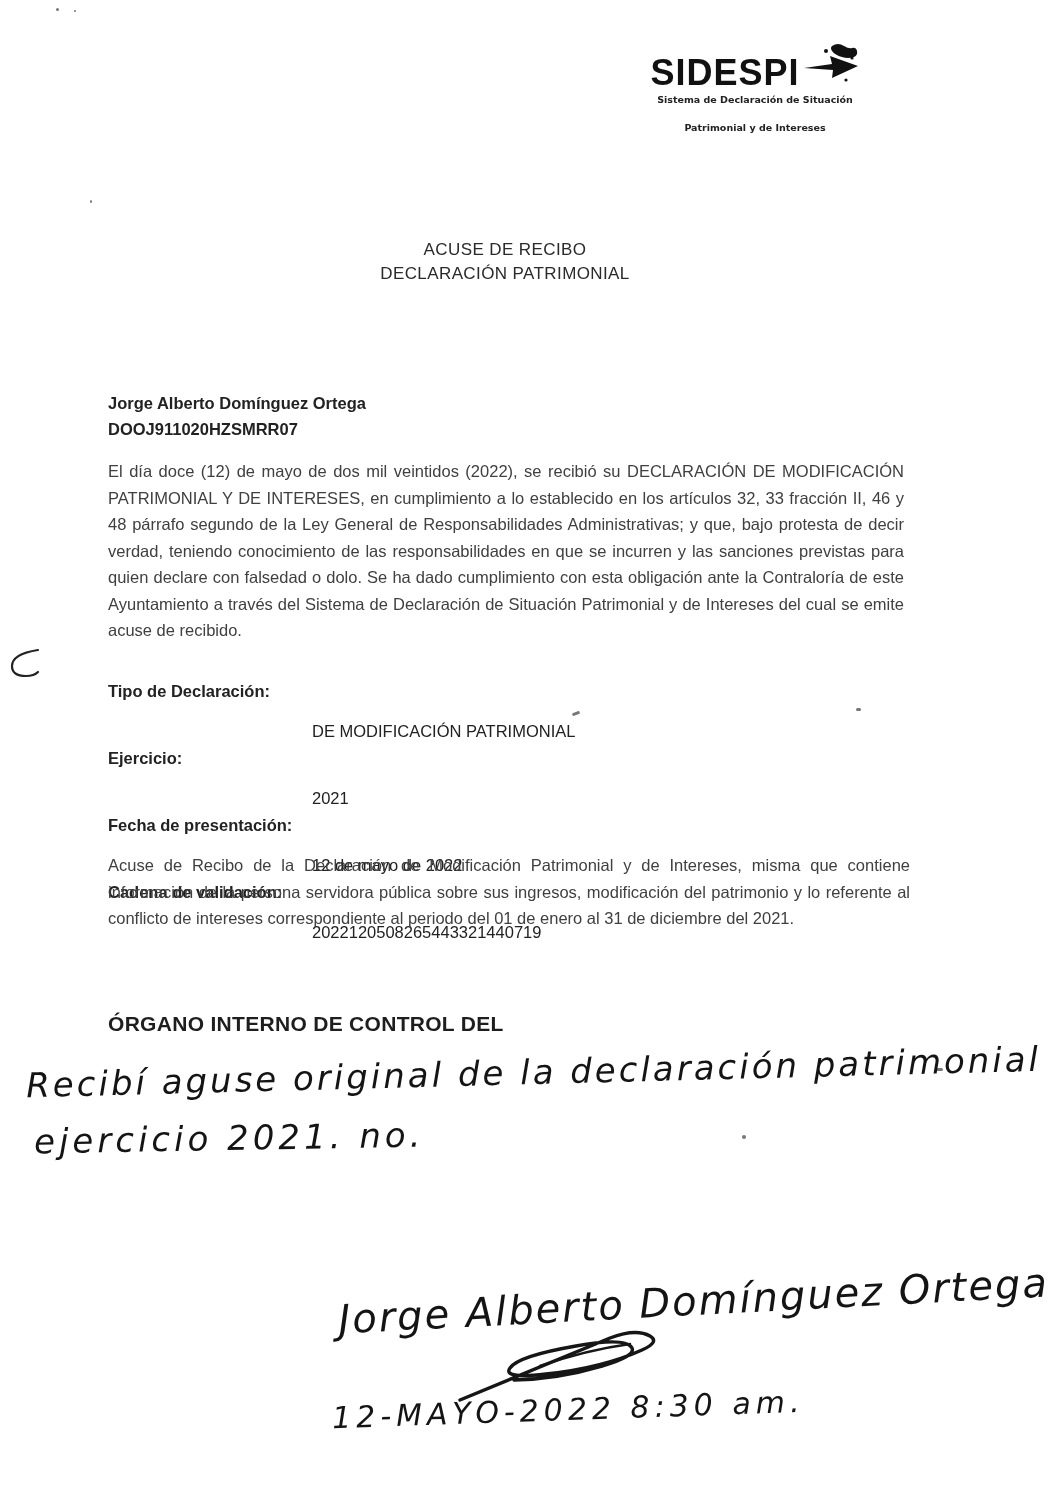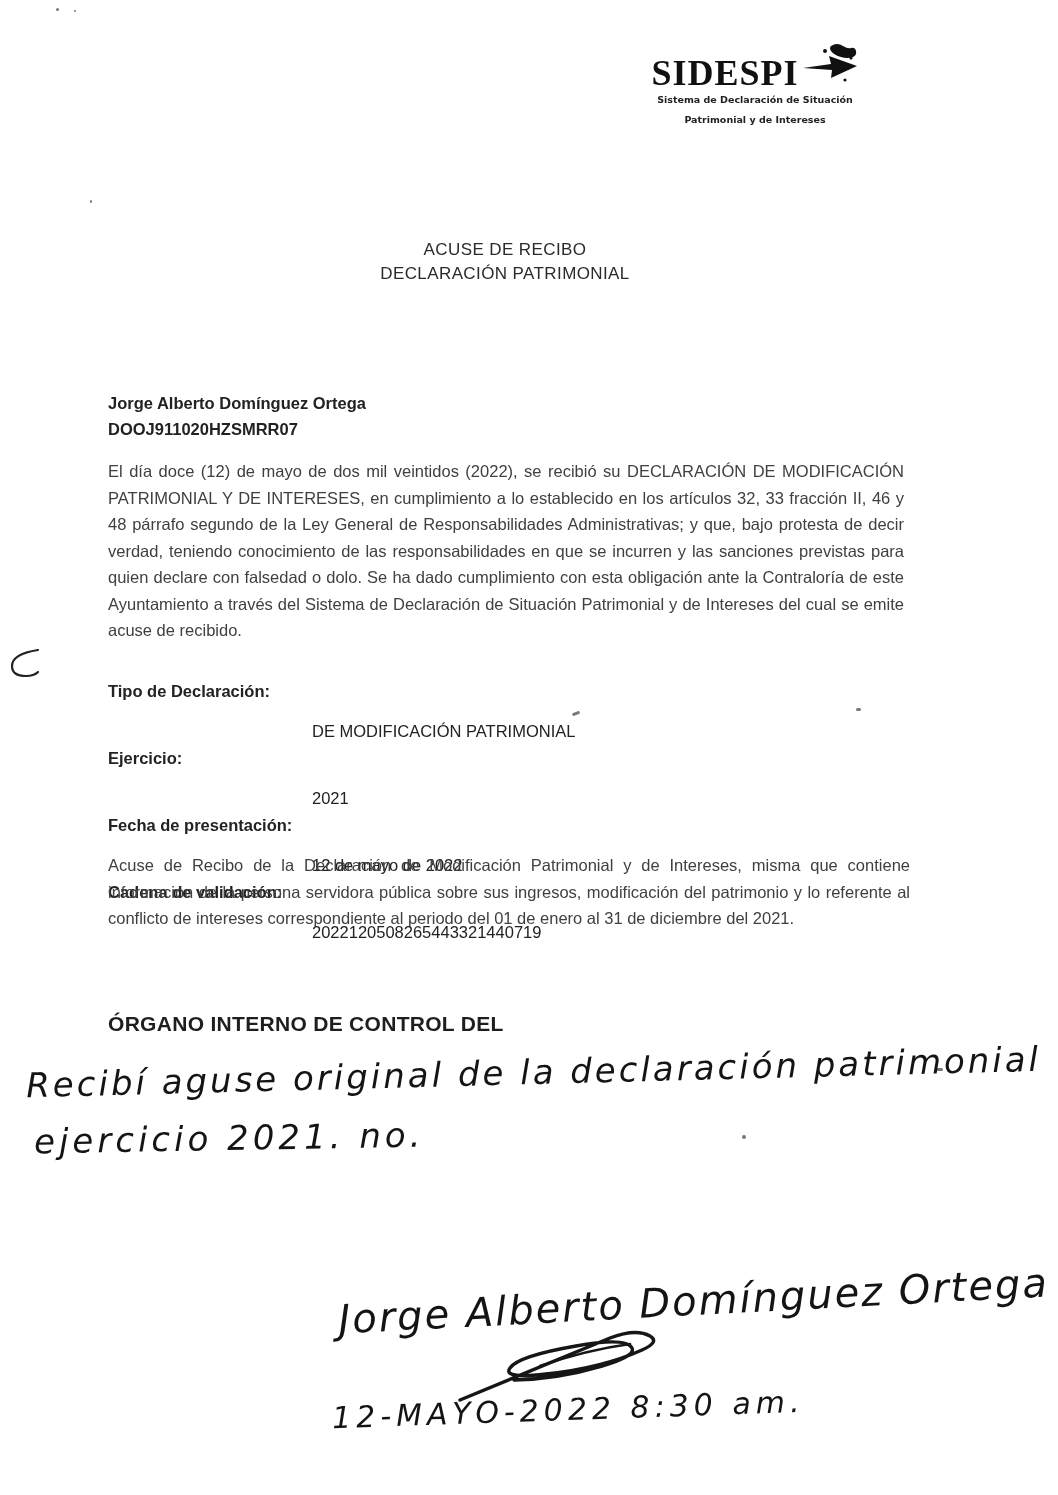--- a/index.html
+++ b/index.html
@@ -25,21 +25,21 @@
     left: 630px;
     width: 250px;
     text-align: center;
   }
   .logo-row {
     display: flex;
     align-items: center;
     justify-content: center;
   }
   .logo-word {
-    font-family: Liberation Serif, serif;
+    font-family: Liberation Sans, sans-serif;
     font-weight: bold;
     font-size: 36px;
     letter-spacing: 1px;
     color: #111;
   }
   .logo-icon { margin-left: 2px; margin-top: -10px; }
   .logo-subtitle {
     font-family: "DejaVu Sans", sans-serif;
     font-weight: bold;
     font-size: 9.5px;
@@ -196,21 +196,21 @@
         <svg width="58" height="48" viewBox="0 0 58 48">
           <path d="M2 26 L30 22 L28 14 L56 24 L30 36 L31 28 Z" fill="#111"></path>
           <path d="M30 4 q6 -4 12 0 q5 3 8 2 q4 -1 5 3 q1 4 -3 6 q-6 2 -12 0 q-7 -2 -10 -6 q-2 -3 0 -5 Z" fill="#111"></path>
           <circle cx="24" cy="9" r="2" fill="#111"></circle>
           <circle cx="50" cy="16" r="1.6" fill="#111"></circle>
           <circle cx="44" cy="38" r="1.6" fill="#111"></circle>
         </svg>
       </span>
     </div>
     <div class="logo-subtitle">Sistema de Declaración de Situación</div>
-    <div class="logo-subtitle" style="margin-top:8px;">Patrimonial y de Intereses</div>
+    <div class="logo-subtitle" style="margin-top:16px;">Patrimonial y de Intereses</div>
   </div>
 
   <div class="doc-title">
     <div>ACUSE DE RECIBO</div>
     <div>DECLARACIÓN PATRIMONIAL</div>
   </div>
 
   <div class="recipient">
     <div>Jorge Alberto Domínguez Ortega</div>
     <div>DOOJ911020HZSMRR07</div>

